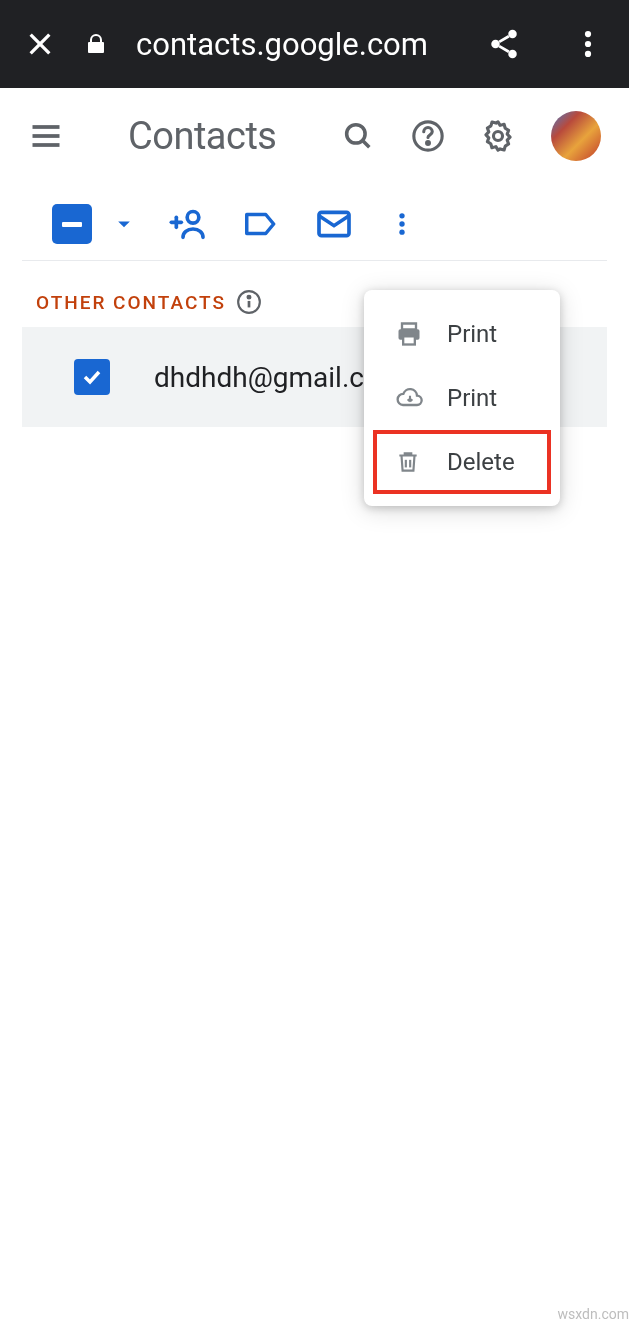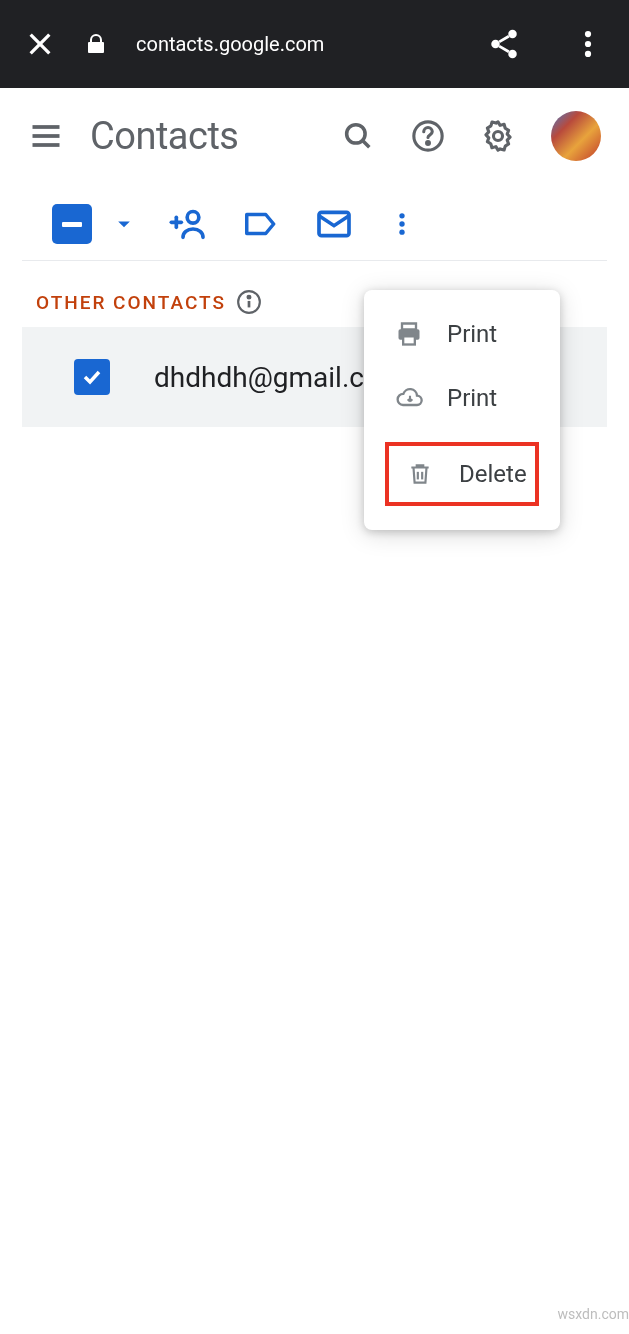--- a/index.html
+++ b/index.html
@@ -1,27 +1,27 @@
 <!DOCTYPE html>
 <html><head>
   <meta charset="utf-8">
   <style>
     * { box-sizing: border-box; margin: 0; padding: 0; }
     body { font-family: 'Roboto', 'Arial', sans-serif; width: 629px; height: 1334px; background: #fff; position: relative; overflow: hidden; }
     
     .browser-bar { background: #202124; height: 88px; display: flex; align-items: center; padding: 0 24px; gap: 28px; }
     .bb-close { color: #fff; flex-shrink: 0; }
     .bb-lock { color: #fff; flex-shrink: 0; margin-left: 0px; }
-    .bb-url { color: #fff; font-size: 20px; flex: 1; }
+    .bb-url { color: #fff; font-size: 31px; flex: 1; }
     .bb-share { color: #fff; flex-shrink: 0; margin-right: 22px; }
     .bb-more { color: #fff; flex-shrink: 0; }
     
     .app-header { height: 96px; display: flex; align-items: center; padding: 0 28px; gap: 0; border-bottom: 1px solid transparent; }
     .hamburger { color: #5f6368; margin-right: 26px; }
-    .app-title { color: #5f6368; font-size: 38px; font-weight: 400; flex: 1; letter-spacing: -0.5px; }
+    .app-title { color: #5f6368; font-size: 38px; font-weight: 400; flex: 1; letter-spacing: -0.5px; margin-left: 38px; }
     .header-icons { display: flex; align-items: center; gap: 36px; }
     .header-icon { color: #5f6368; }
     .avatar { width: 50px; height: 50px; border-radius: 50%; background: linear-gradient(135deg, #4a7bc8 0%, #b84a3c 30%, #e8a33c 60%, #c0392b 100%); }
     
     .toolbar { display: flex; align-items: center; padding: 20px 24px 16px 52px; gap: 34px; }
     .sel-box { width: 40px; height: 40px; background: #1967d2; border-radius: 5px; display: flex; align-items: center; justify-content: center; }
     .sel-minus { width: 20px; height: 5px; background: #fff; border-radius: 1px; }
     .dropdown-arrow { color: #1967d2; margin-left: -12px; }
     .tb-icon { color: #1967d2; }
     .tb-more { color: #1967d2; }
@@ -33,21 +33,21 @@
     .info-circle { color: #5f6368; }
     
     .contact-row { background: #f1f3f4; display: flex; align-items: center; padding: 24px 36px; min-height: 100px; margin: 0 22px; border-radius: 0; gap: 44px; }
     .checkbox-checked { width: 36px; height: 36px; background: #1967d2; border-radius: 4px; display: flex; align-items: center; justify-content: center; margin-left: 16px; }
     .contact-email { font-size: 28px; color: #202124; }
     
     .popup-menu { position: absolute; top: 290px; left: 364px; width: 196px; background: #fff; border-radius: 8px; box-shadow: 0 2px 8px rgba(0,0,0,0.18), 0 4px 24px rgba(0,0,0,0.15); padding: 12px 9px; z-index: 100; }
     .menu-item { display: flex; align-items: center; padding: 18px 22px; gap: 24px; cursor: pointer; }
     .menu-icon { color: #80868b; flex-shrink: 0; width: 28px; }
     .menu-label { font-size: 24px; color: #3c4043; }
-    .menu-item.highlighted { border: 4px solid #eb3223; margin: 12px; padding: 14px 18px; }
+    .menu-item.highlighted { border: 4px solid #eb3223; margin: 0; padding: 14px 18px; }
     
     .watermark { position: absolute; bottom: 12px; right: 0; font-size: 14px; color: #bdbdbd; }
     
     svg { display: block; }
   </style>
 </head>
 <body>
 
 <div class="browser-bar">
   <span class="bb-close">

